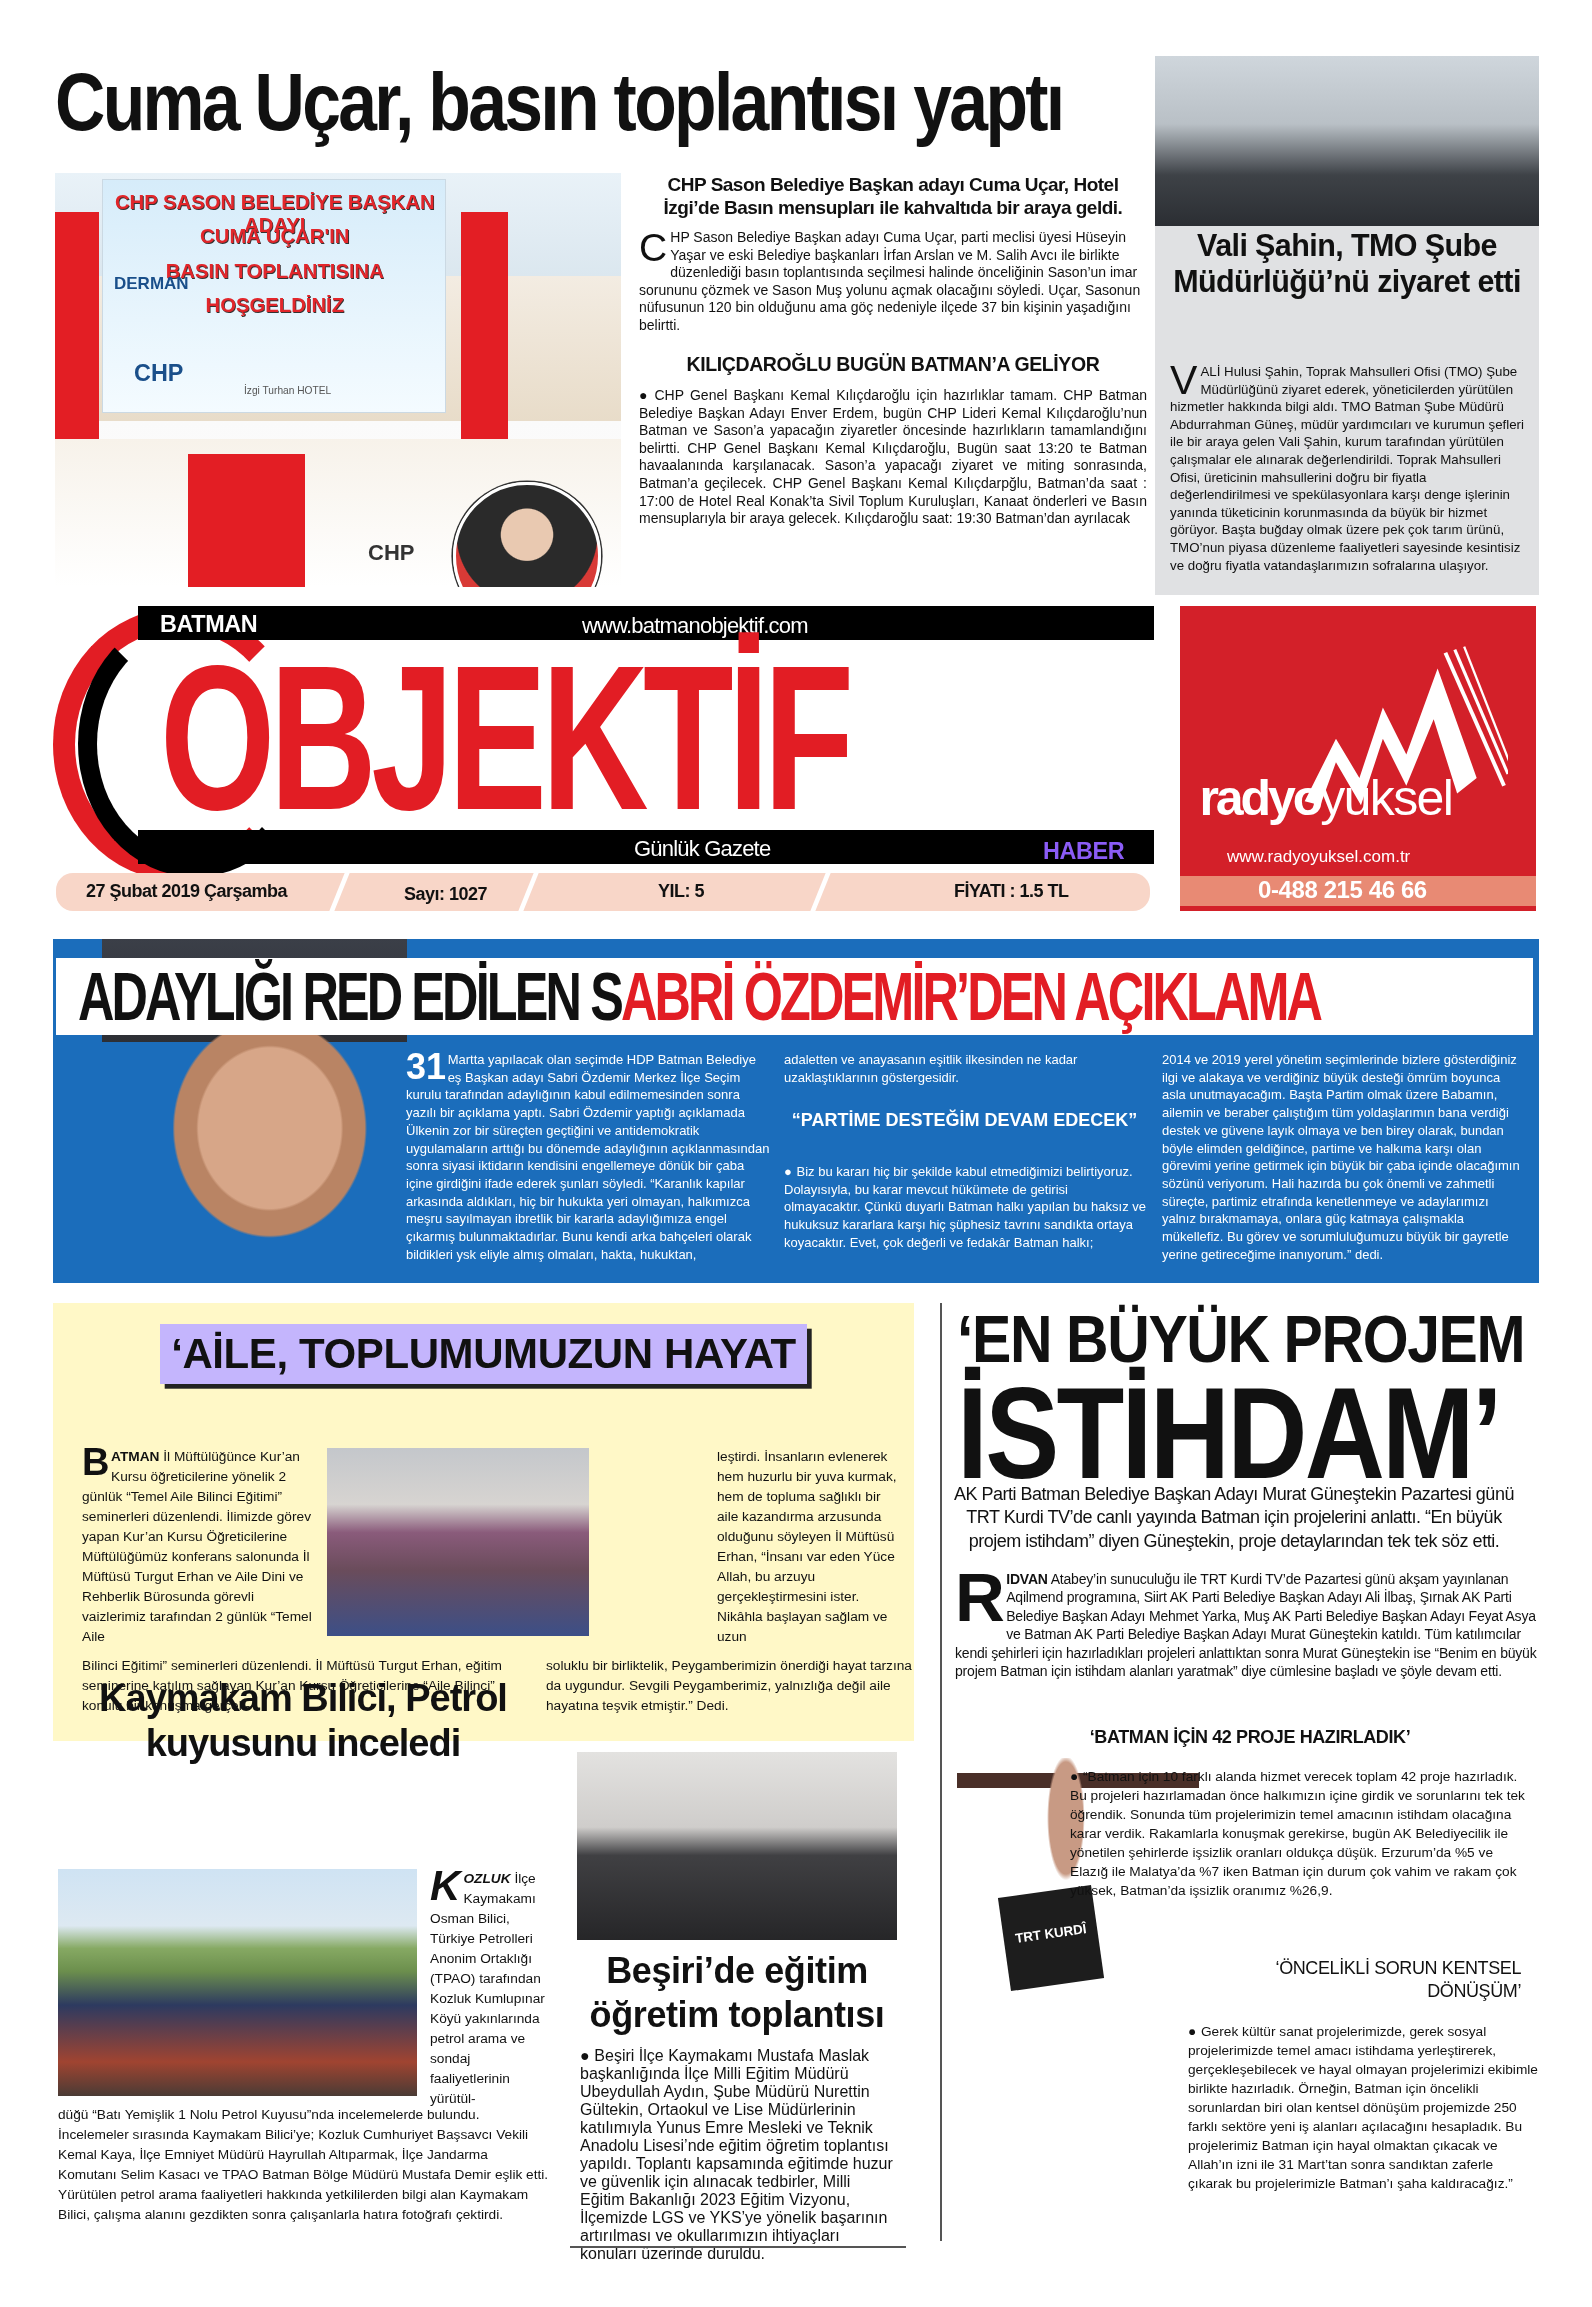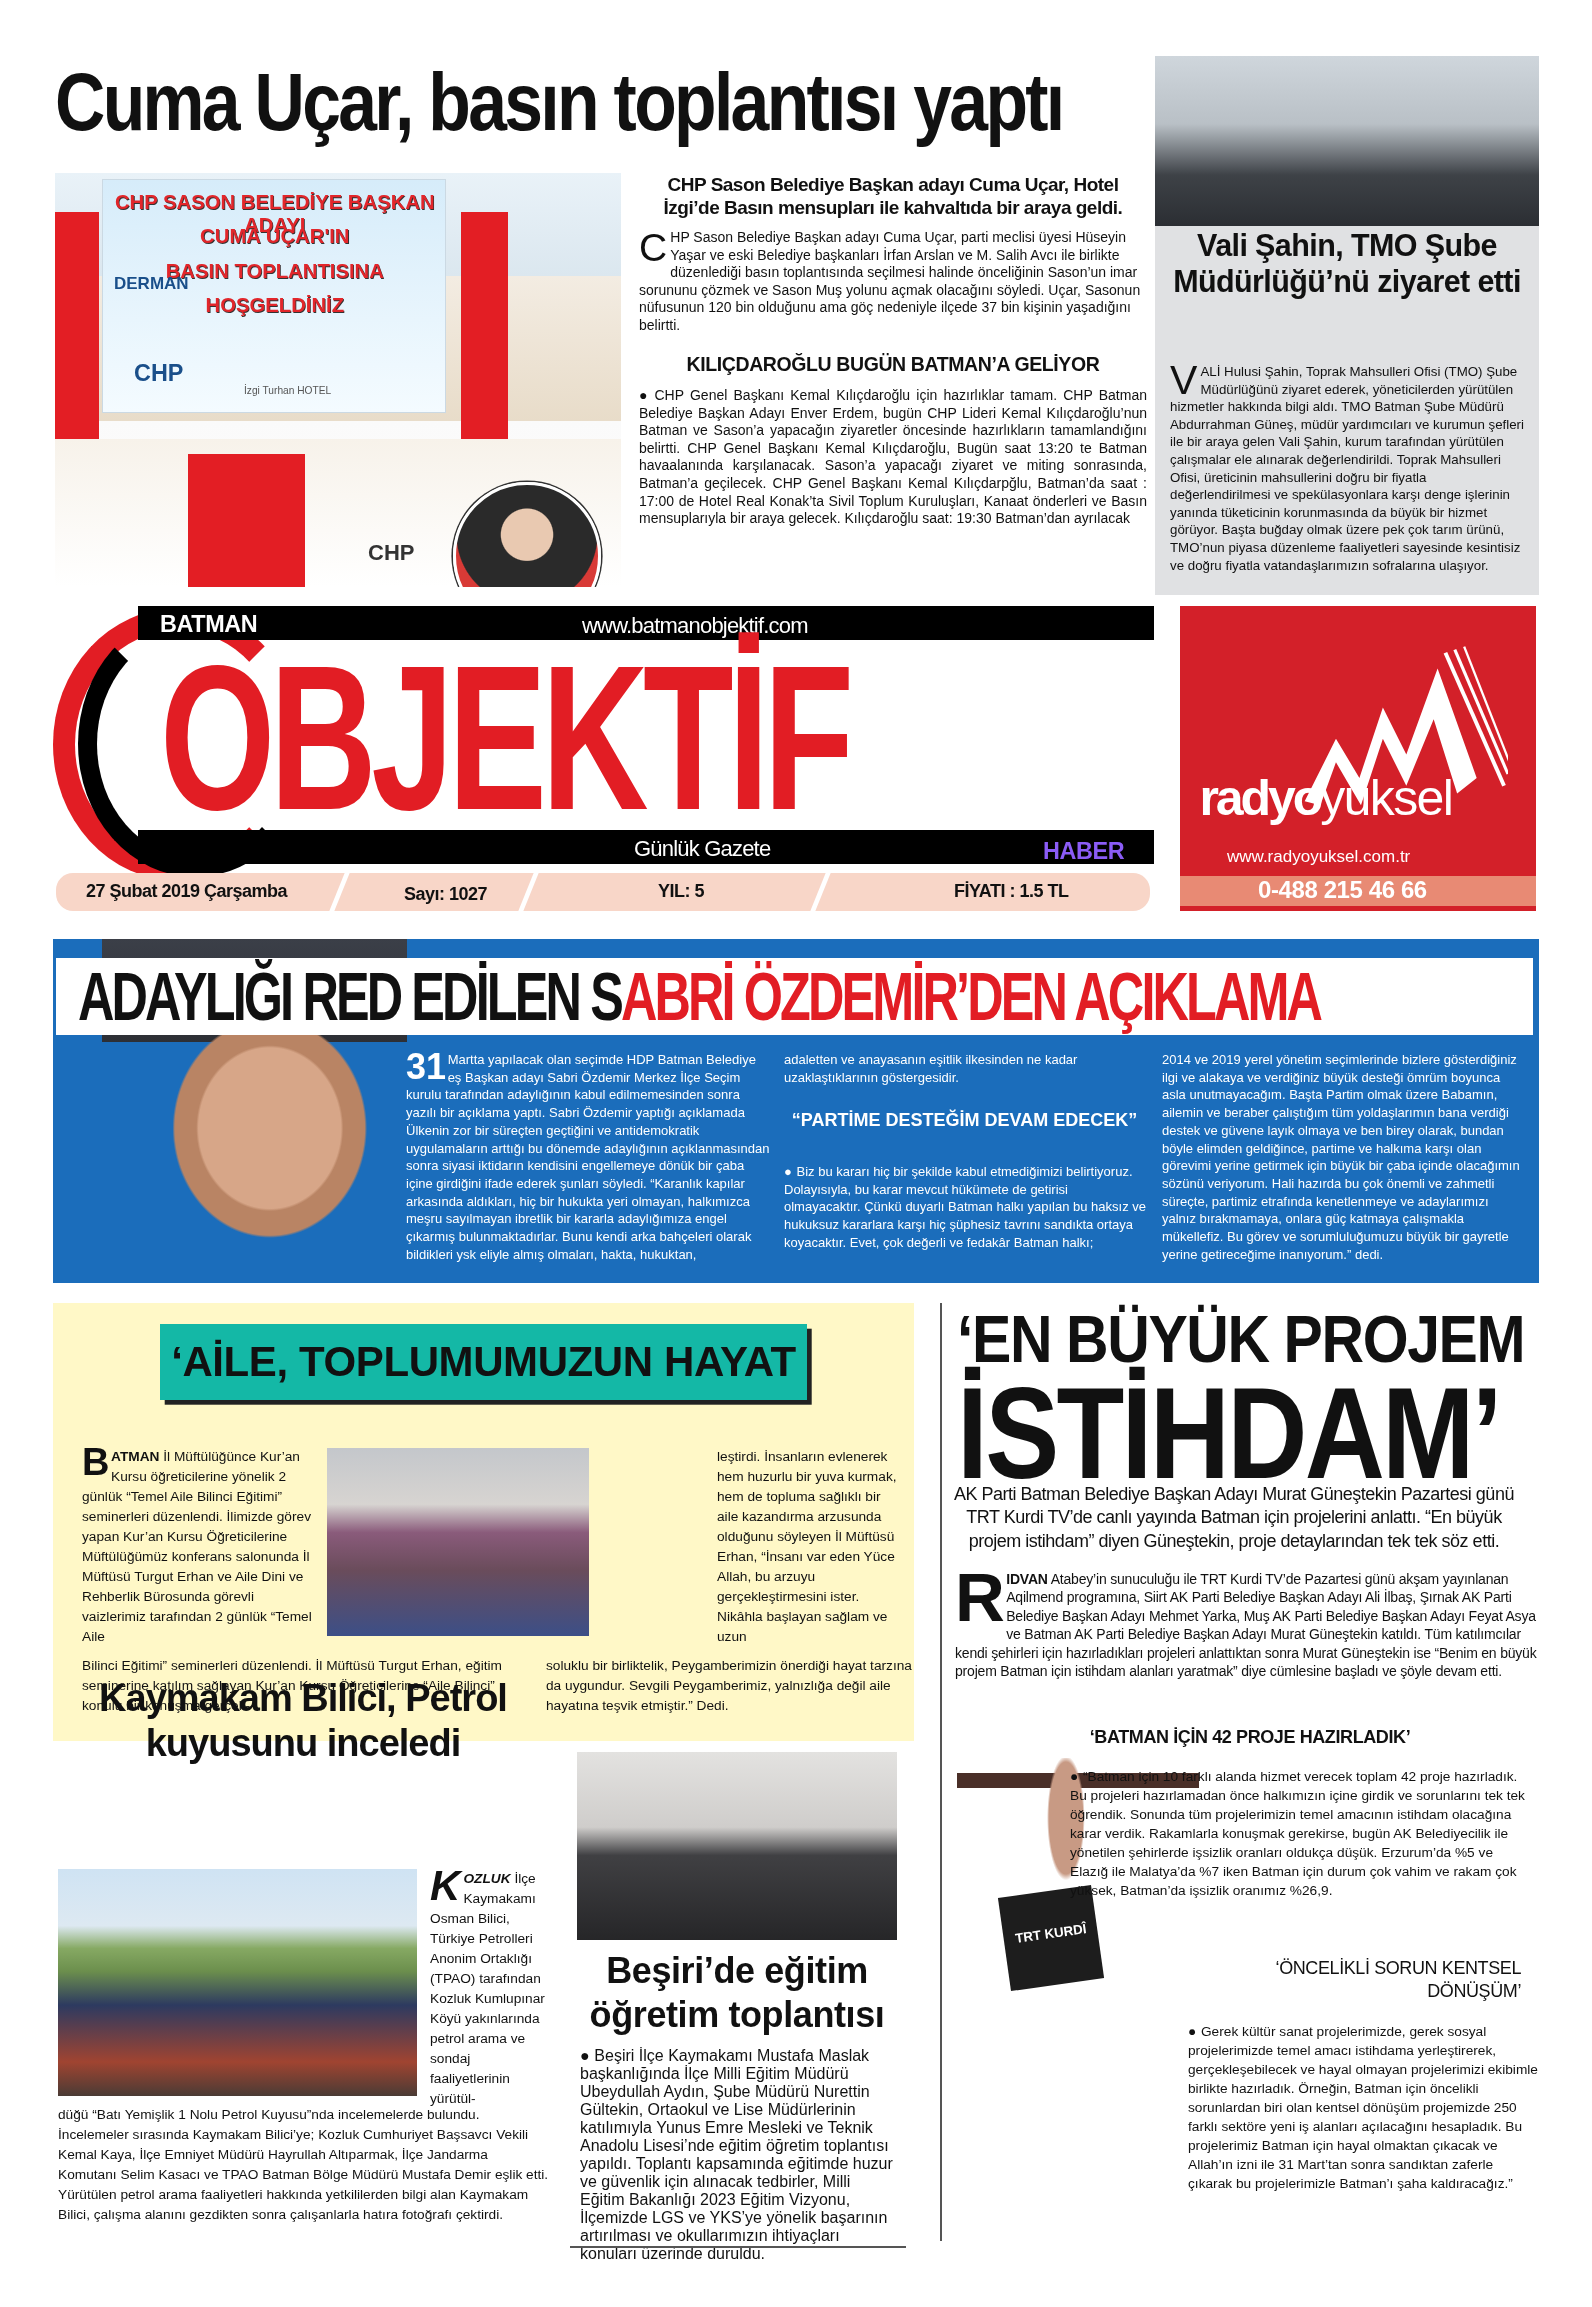--- a/index.html
+++ b/index.html
@@ -69,21 +69,21 @@
   #h-sabri { left: 78px; top: 956px; font-size: 69px; line-height: 81px; font-weight: bold; letter-spacing: -3.9px; transform: scaleX(0.73); transform-origin: left top; white-space: nowrap; }
   #h-sabri .red { color: #e21d24; }
   .blue-col { position:absolute; color:#fff; font-size: 13px; line-height: 17.7px; }
   #sabri-col1 .dropcap { font-size: 36px; font-weight: bold; line-height: 31px; margin-right: 1.6px; }
   #sabri-sub { position:absolute; left: 781px; top: 1108px; width: 367px; text-align: center; color:#fff; font-size: 18px; line-height: 25px; font-weight: bold; }
   .bullet-w::before { content: "\25CF"; margin-right: 4.7px; color: #fff; }
 
   
   #aile-box { left: 53px; top: 1303px; width: 861px; height: 438px; background: #fff8c7; }
   #h-aile { left: 53px; top: 1324px; width: 861px; text-align: center; font-size: 42px; line-height: 52px; font-weight: bold; letter-spacing: -0.4px; }
-  #h-aile .line { display: inline-block; background: #14b8a6; padding: 12px 11px; box-shadow: 4.7px 4.7px 0 #222; margin-bottom: 19px; }
+  #h-aile .line { display: inline-block; background: #c4b5fd; padding: 4px 11px; box-shadow: 4.7px 4.7px 0 #222; margin-bottom: 19px; }
   #photo-aile { left: 327px; top: 1448px; width: 262px; height: 188px; background: linear-gradient(180deg,#c4c7cb 0%, #d7d4d1 30%, #8a5b7b 45%, #6a4c5b 65%, #3c4f87 100%); }
   #aile-left { left: 82px; top: 1447px; width: 234px; }
   #aile-left .dropcap { font-size: 38px; line-height: 31px; font-weight: bold; margin-right: 1.6px; }
   #aile-right { left: 717px; top: 1447px; width: 184px; }
   #aile-bottom-l { left: 82px; top: 1656px; width: 438px; }
   #aile-bottom-r { left: 530px; top: 1656px; width: 375px; margin-left: 16px; }
 
   
   #h-kay { left: 53px; top: 1676px; width: 500px; text-align: center; font-size: 38px; line-height: 45px; font-weight: bold; letter-spacing: -1px; }
   #photo-kay { left: 58px; top: 1869px; width: 359px; height: 227px; background: linear-gradient(180deg,#cfe3f3 0%, #dde9f2 25%, #86a963 35%, #6c8f4d 45%, #2d3a60 60%, #a04431 85%, #4a3b35 100%); }

